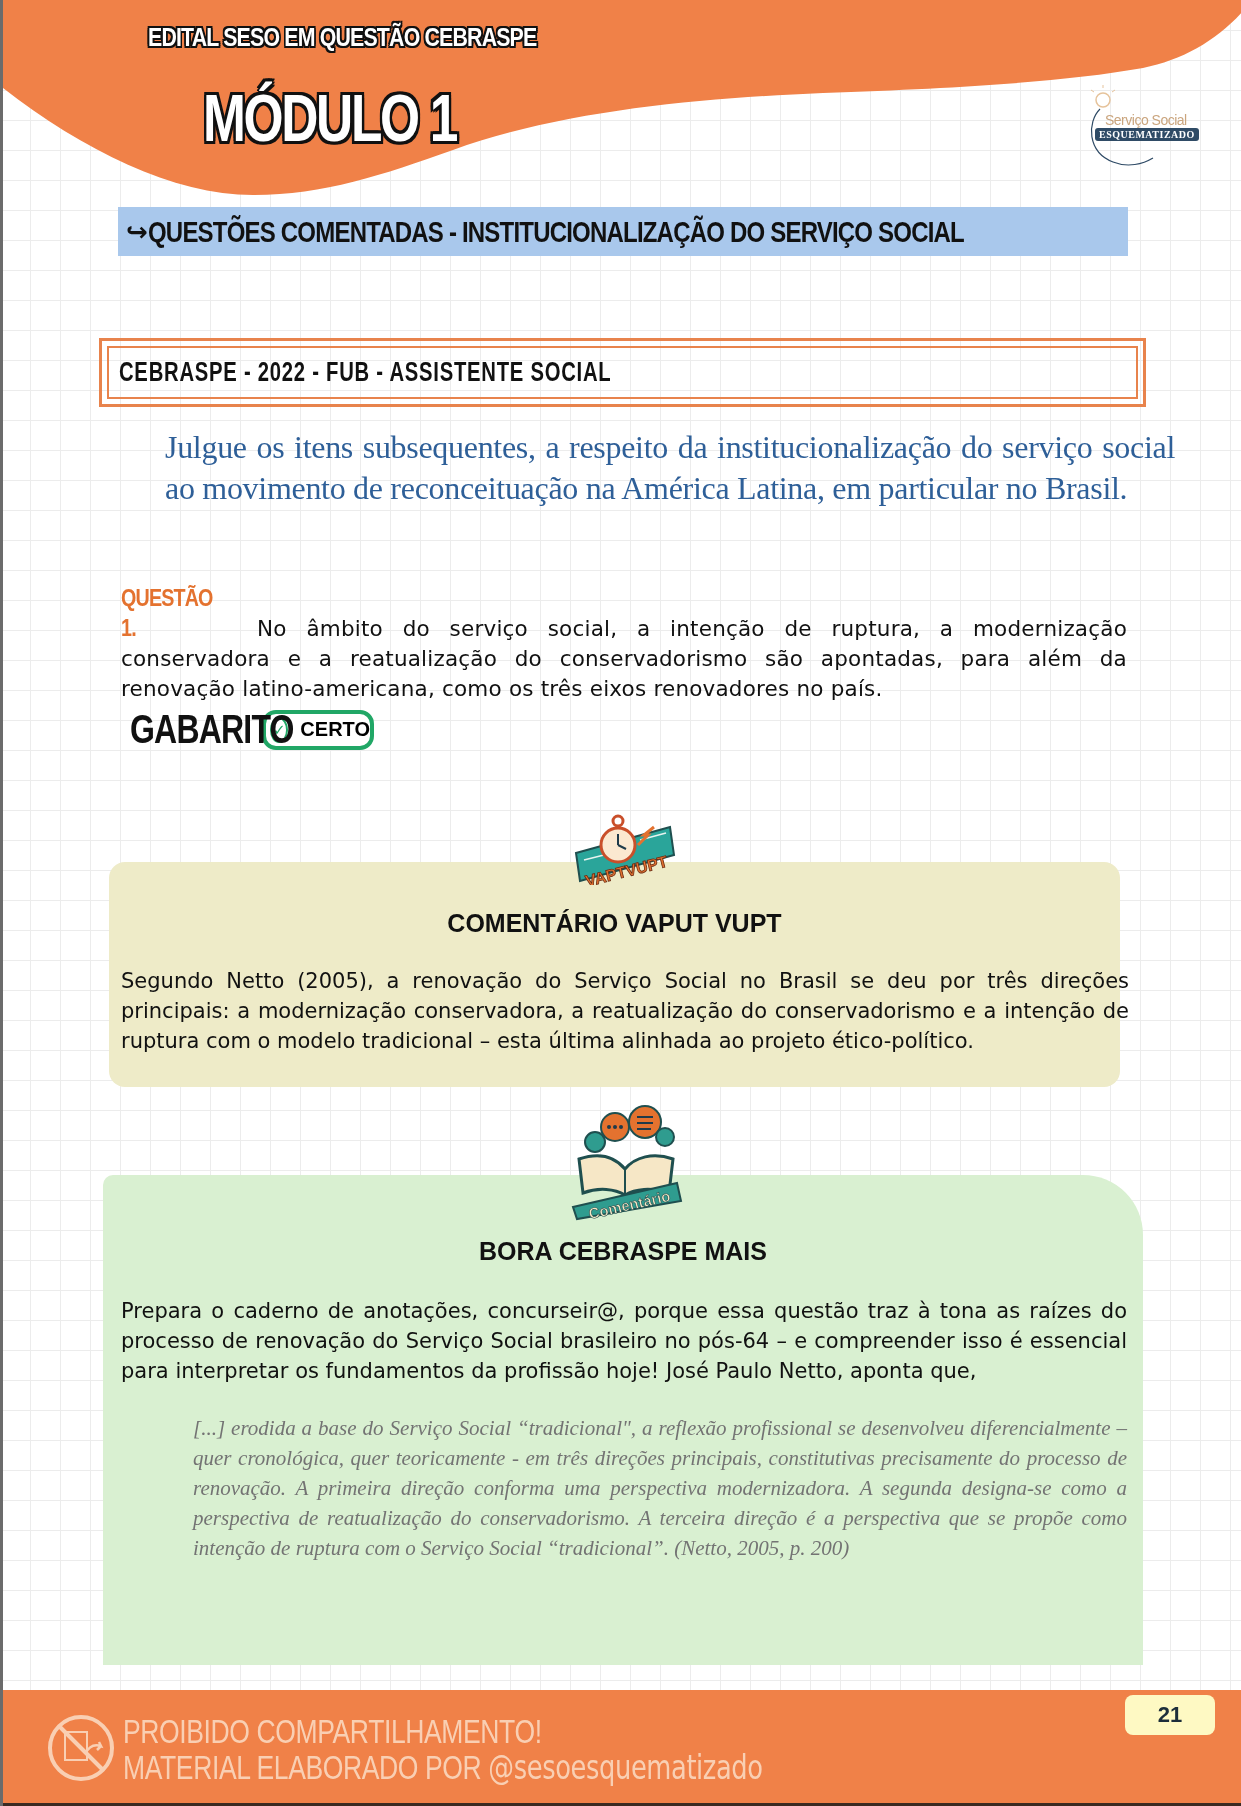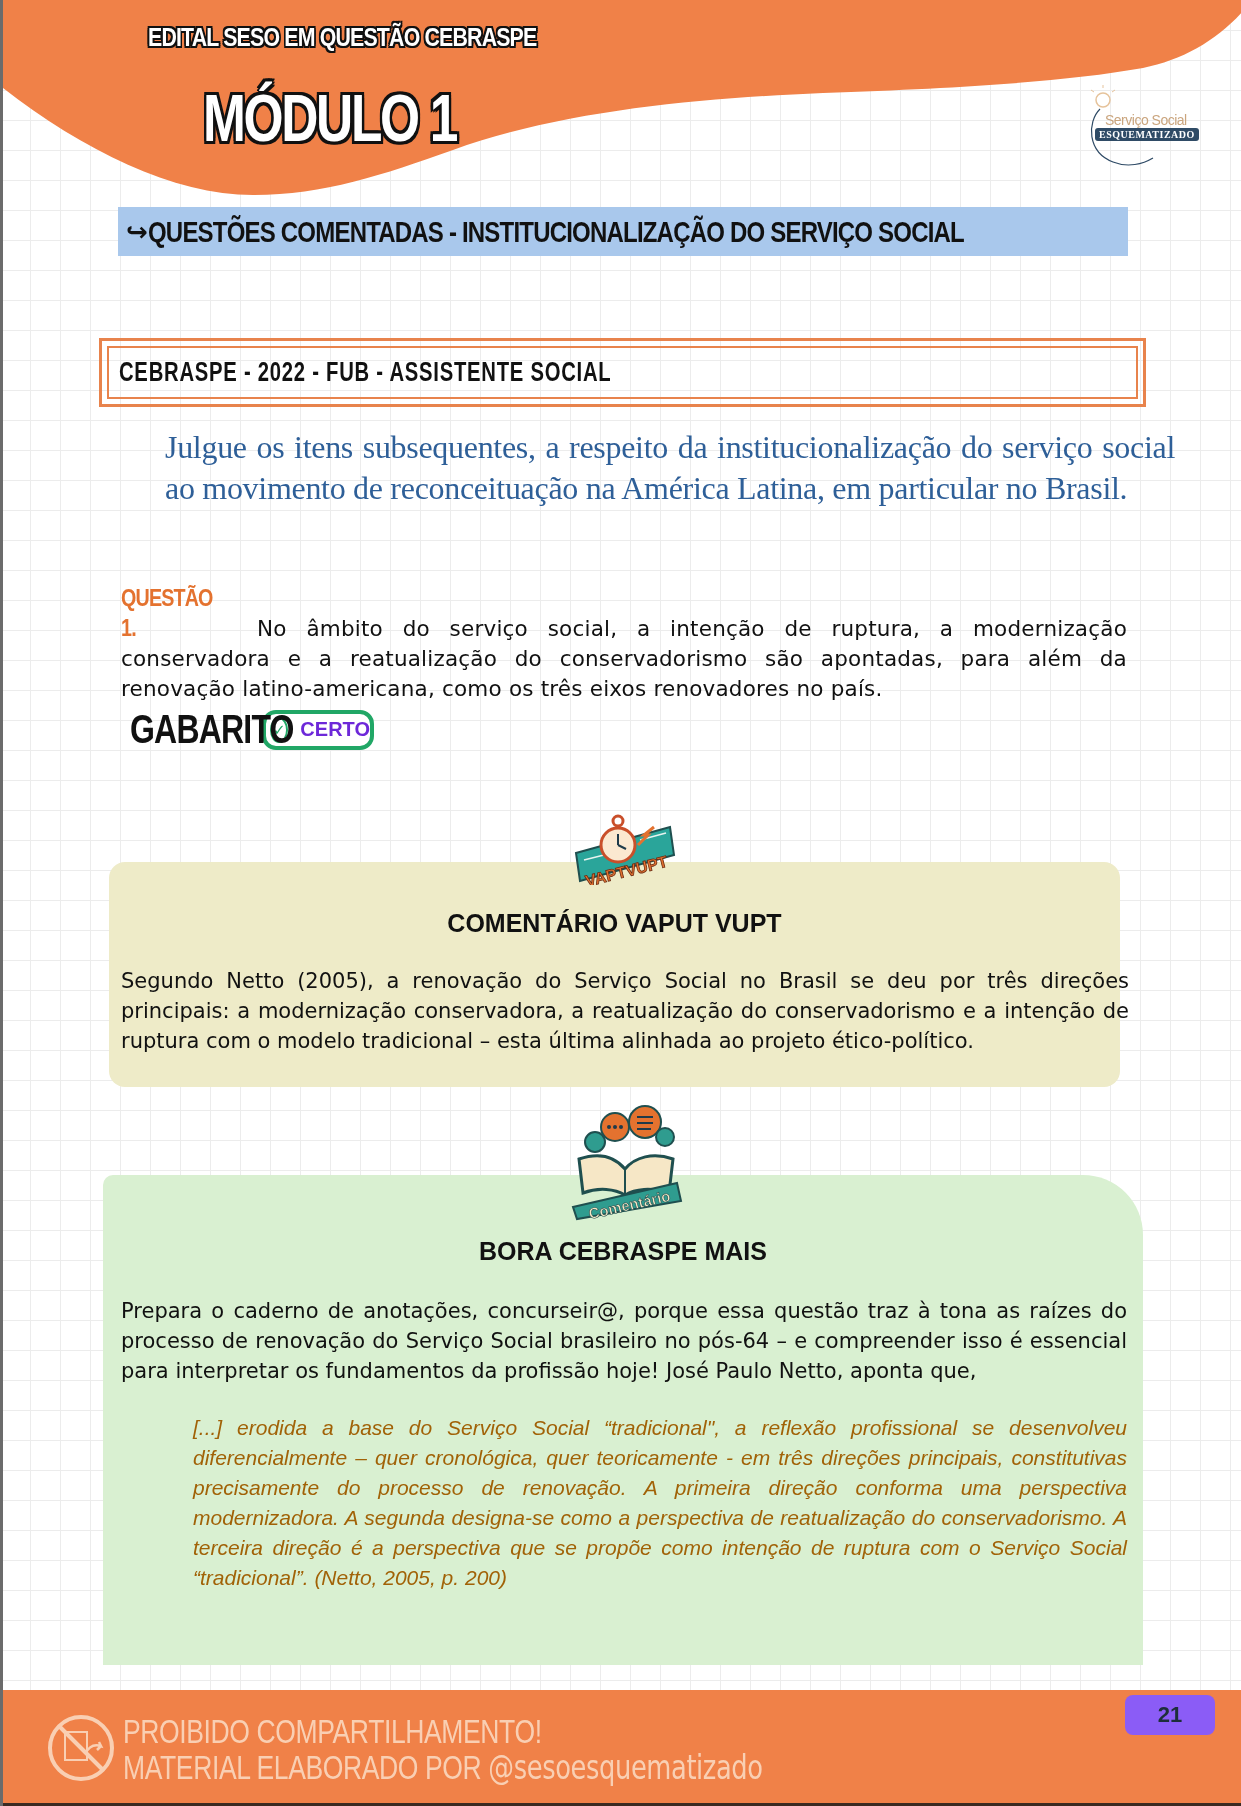--- a/index.html
+++ b/index.html
@@ -99,21 +99,21 @@
       display: flex; align-items: center; gap: 12px;
       border: 4px solid #21a766; border-radius: 14px; height: 40px; width: 112px;
       padding-left: 4px; background: #ffffff;
     }
     .answer-badge .check {
       width: 26px; height: 26px; border: 2.5px solid #21a766; border-radius: 50%;
       display: flex; align-items: center; justify-content: center;
       color: #21a766; font-size: 15px; font-weight: 700;
     }
     .answer-badge .label {
-      font-family: "Liberation Sans", sans-serif; font-weight: 700; color: #6d28d9;
+      font-family: "Liberation Sans", sans-serif; font-weight: 700; color: #000000;
       font-size: 20px; letter-spacing: 0;
     }
 
     .vapt-logo { position: absolute; left: 567px; top: 805px; width: 110px; height: 80px; }
 
     .comment-box {
       position: absolute; left: 106px; top: 862px; width: 1011px; height: 225px;
       background: #eeebc8; border-radius: 16px;
     }
     .comment-box .box-title {
@@ -136,41 +136,41 @@
       position: absolute; left: 0; top: 62px; width: 100%; text-align: center;
       font-family: "Liberation Sans", sans-serif; font-weight: 700; font-size: 25px; color: #111;
     }
     .prosa-box .box-text {
       position: absolute; left: 18px; top: 121px; width: 1006px;
       font-family: "DejaVu Sans", sans-serif; font-size: 21px; line-height: 30px;
       color: #111; text-align: justify;
     }
     .prosa-box .quote {
       position: absolute; left: 90px; top: 238px; width: 934px;
-      font-family: Liberation Sans, sans-serif; font-style: italic; font-size: 21px; line-height: 30px;
-      color: #a16207; text-align: justify;
+      font-family: Liberation Serif, serif; font-style: italic; font-size: 21px; line-height: 30px;
+      color: #737373; text-align: justify;
     }
 
     .footer {
       position: absolute; left: 0; top: 1690px; width: 1241px; height: 116px;
       background: #f08148; border-bottom: 3px solid #3a2a22;
     }
     .footer .no-share-icon { position: absolute; left: 42px; top: 22px; width: 72px; height: 72px; }
     .footer .line1, .footer .line2 {
       position: absolute; left: 120px;
       font-family: "Liberation Sans", sans-serif; font-size: 34px; color: #f9cfb3;
       letter-spacing: -0.5px; transform: scaleX(0.78); transform-origin: left center; white-space: nowrap;
       font-weight: 400;
     }
     .footer .line1 { top: 22px; }
     .footer .line2 { top: 58px; }
     .footer .line2 .handle { font-family: "DejaVu Sans", sans-serif; font-size: 33px; }
     .page-number {
       position: absolute; left: 1122px; top: 1695px; width: 90px; height: 40px;
-      background: #8b5cf6; border-radius: 8px;
+      background: #fef9c3; border-radius: 8px;
       display: flex; align-items: center; justify-content: center;
       font-family: "Liberation Sans", sans-serif; font-weight: 700; font-size: 22px; color: #1d2e3a;
     }
   </style>
 </head>
 <body>
 
 <svg class="header-wave" viewBox="0 0 1241 200" preserveAspectRatio="none">
   <path d="M0,0 L1241,0 L1241,10 C1215,40 1180,60 1140,68 C1060,82 960,88 820,93 C700,98 560,110 450,150 C380,175 320,195 250,195 C170,195 80,150 0,88 Z" fill="#f08148"></path>
 </svg>

